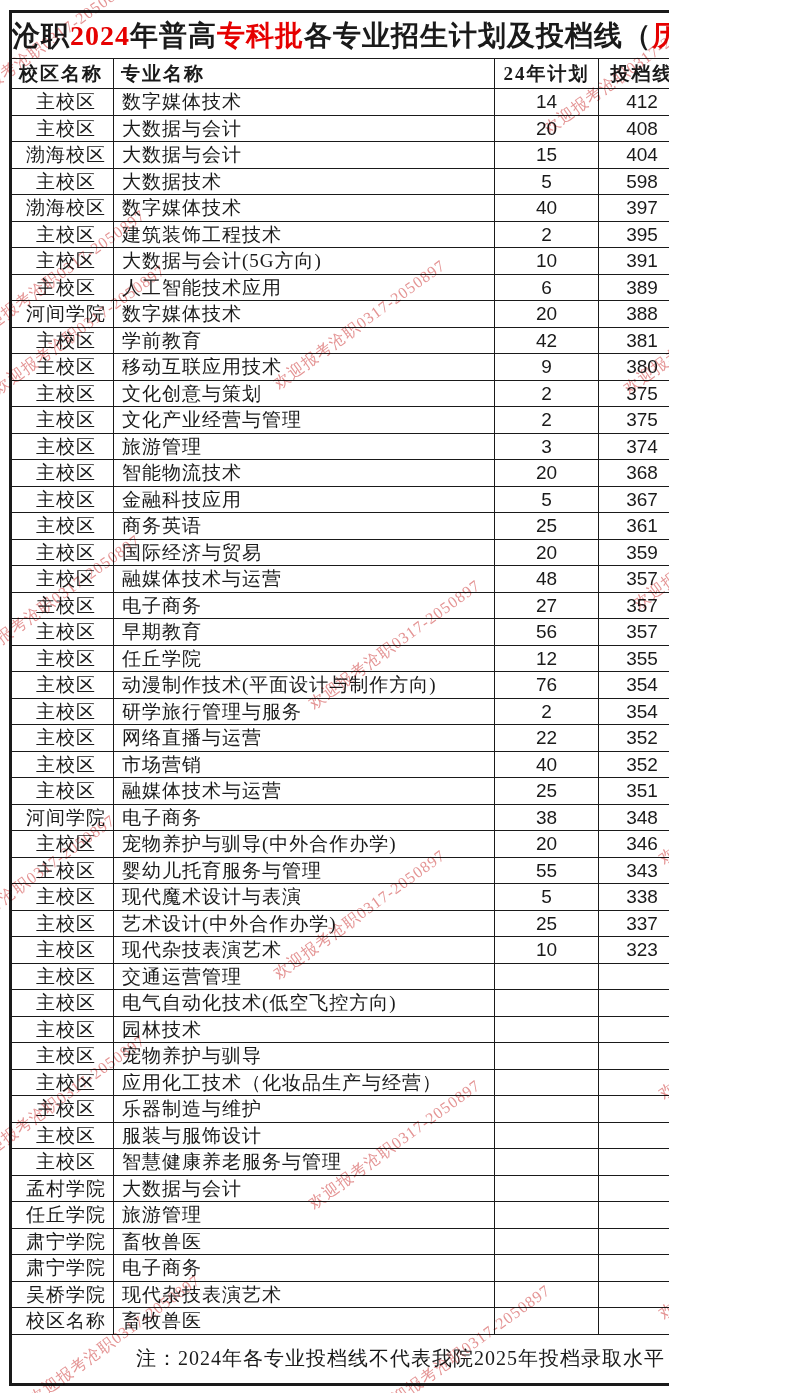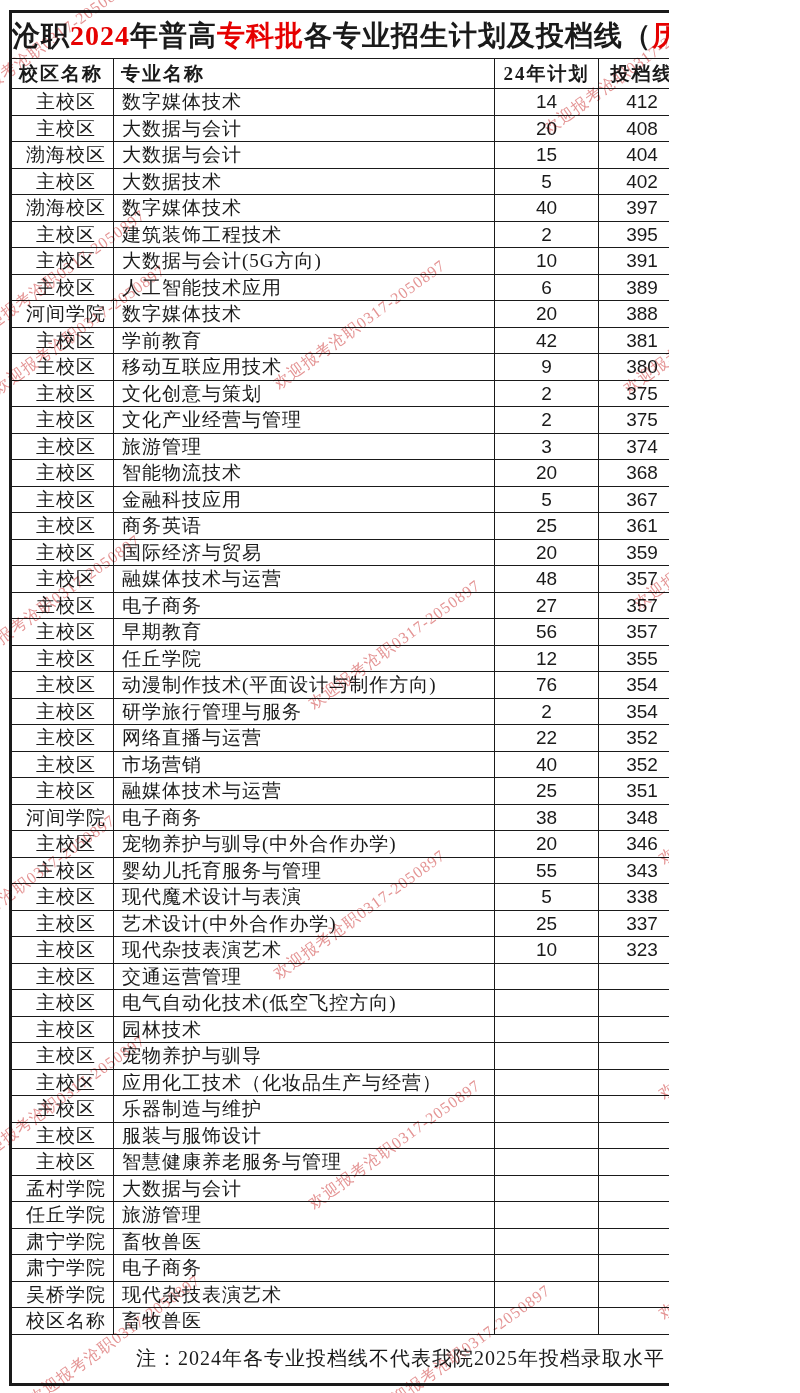--- a/index.html
+++ b/index.html
@@ -136,21 +136,21 @@
           <td class="td-campus">渤海校区</td>
           <td class="td-major">大数据与会计</td>
           <td class="td-num">15</td>
           <td class="td-num">404</td>
           <td class="td-remark"></td>
         </tr>
         <tr class="data-row">
           <td class="td-campus">主校区</td>
           <td class="td-major">大数据技术</td>
           <td class="td-num">5</td>
-          <td class="td-num">402</td>
+          <td class="td-num">598</td>
           <td class="td-remark"></td>
         </tr>
         <tr class="data-row">
           <td class="td-campus">渤海校区</td>
           <td class="td-major">数字媒体技术</td>
           <td class="td-num">40</td>
           <td class="td-num">397</td>
           <td class="td-remark"></td>
         </tr>
         <tr class="data-row">

